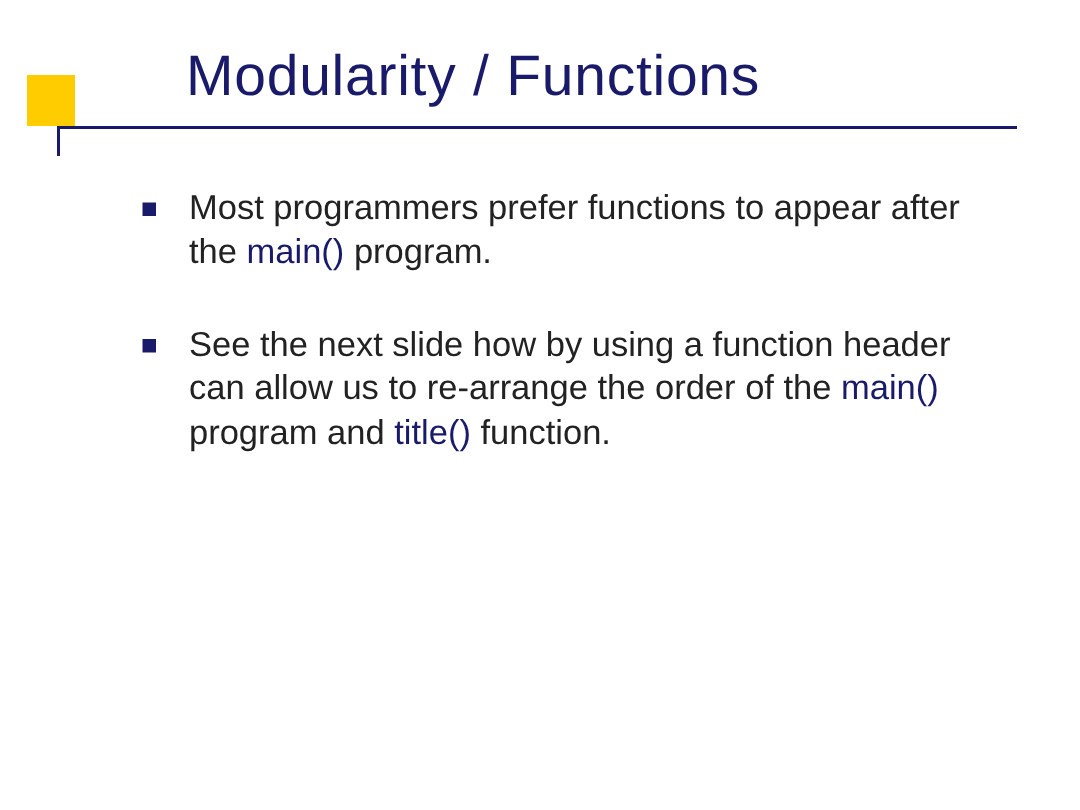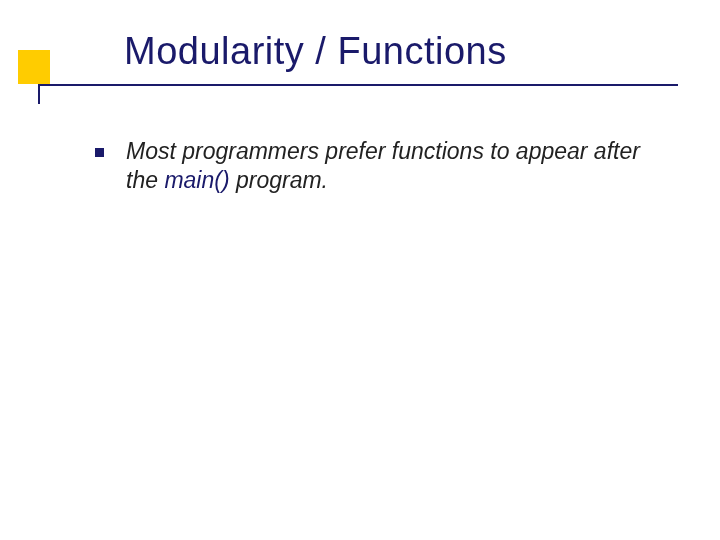--- a/index.html
+++ b/index.html
@@ -51,23 +51,22 @@
     left: 38px;
     top: 84px;
     width: 2px;
     height: 20px;
     background: #1a1a6a;
     z-index: 1;
   }
   .body {
     position: absolute;
     left: 95px;
-    top: 137px;
+    top: 124px;
     width: 580px;
-    font-style: italic;
   }
   .item {
     display: flex;
     align-items: flex-start;
     margin-bottom: 32px;
   }
   .bullet {
     width: 9px;
     height: 9px;
     background: #1a1a6a;
@@ -99,15 +98,21 @@
   <div class="body">
 
     <div class="item">
       <span class="bullet"></span>
       <div class="text">
         <span>Most programmers prefer functions to appear after the </span><span class="kw">main()</span><span> program.</span>
       </div>
     </div>
 
 
+    <div class="item">
+      <span class="bullet"></span>
+      <div class="text">
+        <span>See the next slide how by using a function header can allow us to re-arrange the order of the </span><span class="kw">main()</span><span> program and </span><span class="kw">title()</span><span> function.</span>
+      </div>
+    </div>
 
   </div>
 </div>
 
 </body></html>

